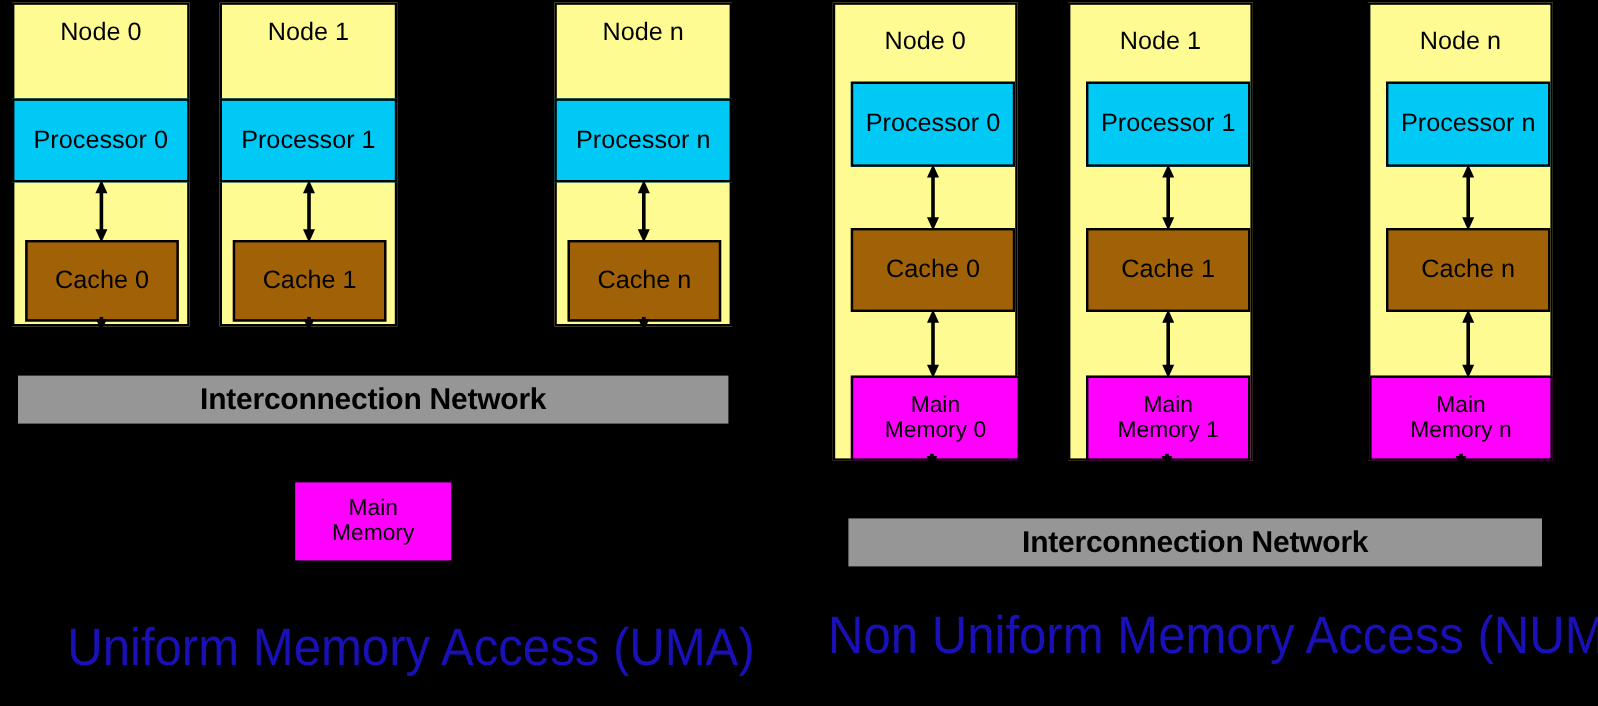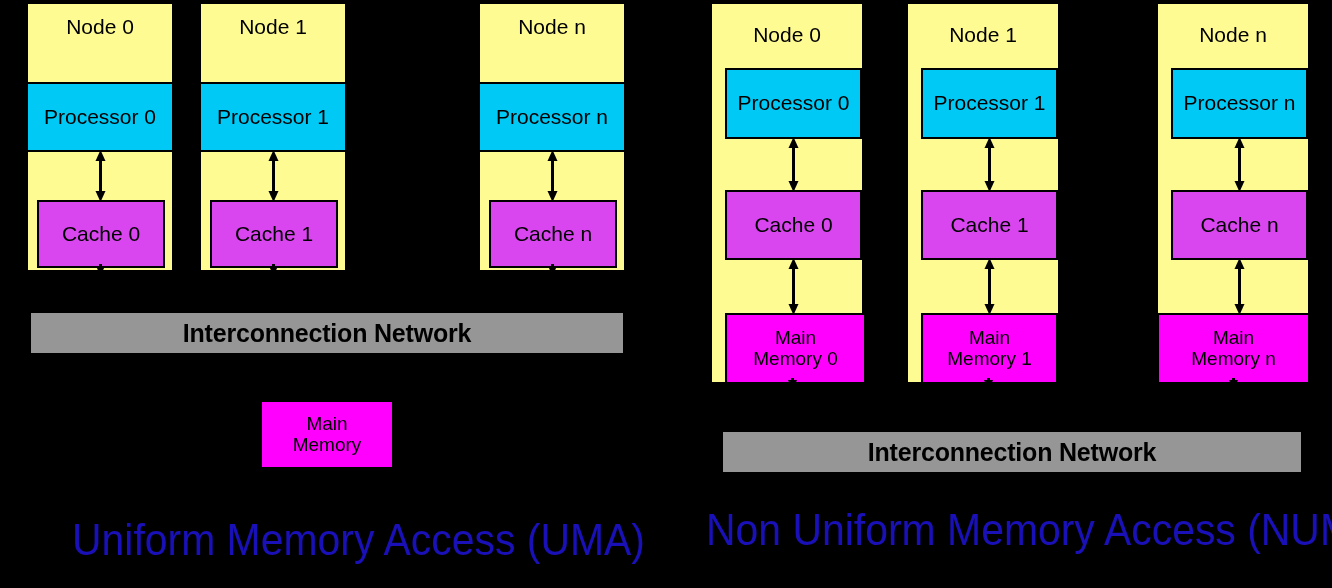--- a/index.html
+++ b/index.html
@@ -12,21 +12,21 @@
     width: 1332px;
     height: 588px;
     position: relative;
     overflow: hidden;
     font-family: "Liberation Sans", sans-serif;
     background: #000000;
   }
 
   .stage {
     position: absolute;
-    left: 16px; top: 0;
+    left: 0; top: 0;
     width: 1276px;
     height: 588px;
   }
 
   
   .abs { position: absolute; box-sizing: border-box; }
 
   
   .node {
     background: #FFFB93;
@@ -53,21 +53,21 @@
     display: flex;
     align-items: center;
     justify-content: center;
     text-align: center;
     color: #000000;
     border: 2px solid #000000;
     line-height: 1.08;
     white-space: pre-line;
   }
   .blk-proc { background: #00C9F5; font-size: 21px; }
-  .blk-cache { background: #d946ef; font-size: 21px; }
+  .blk-cache { background: #a16207; font-size: 21px; }
   .blk-mem  { background: #FF00FF; font-size: 19px; }
   .blk-mem-uma { background: #FF00FF; border: none; font-size: 19px; }
 
   
   .proc-uma { border-left: 2px solid #000; border-right: 2px solid #000; }
 
   
   .arrow {
     position: absolute;
     width: 13px;

